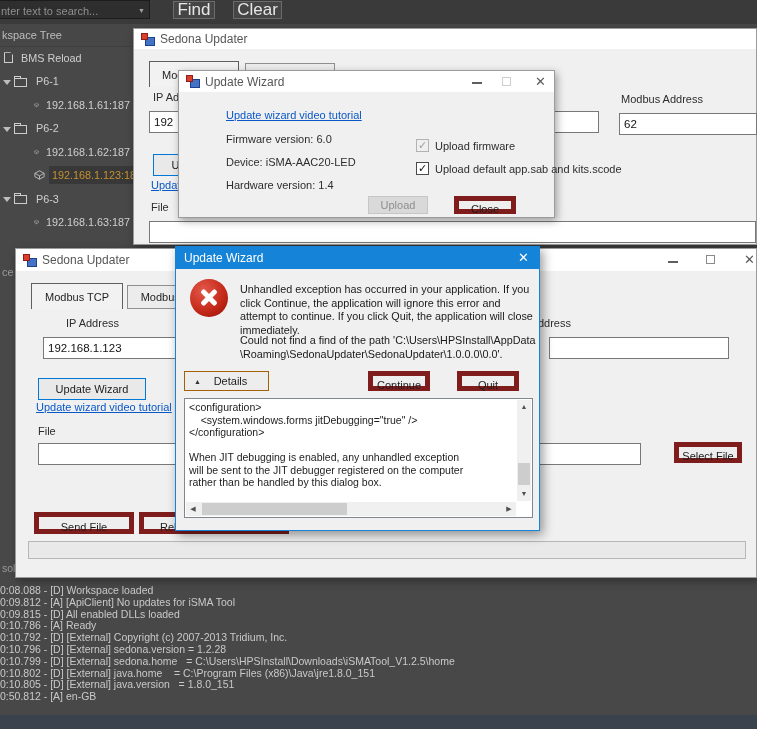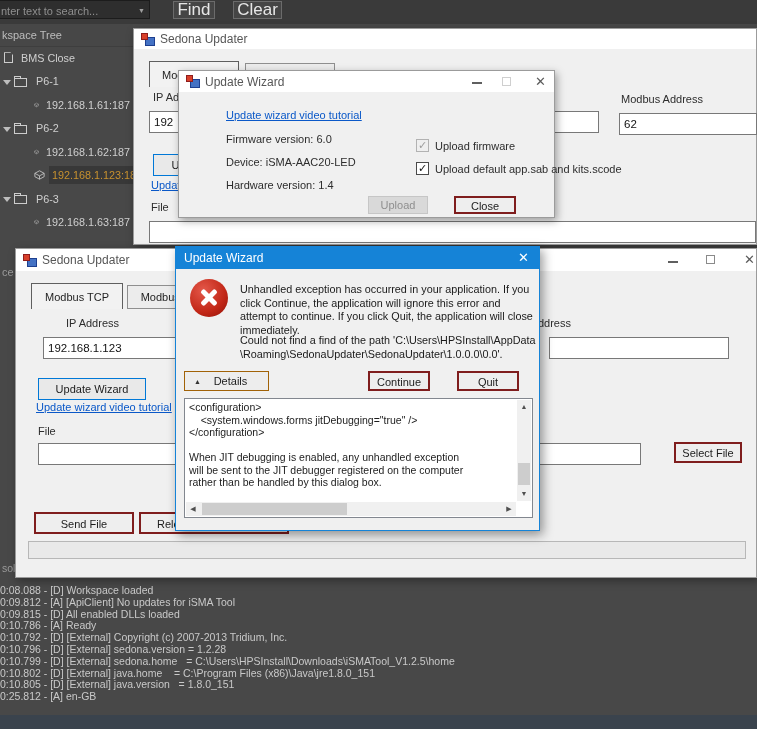--- a/index.html
+++ b/index.html
@@ -46,21 +46,21 @@
   .minbar { position:absolute; width:10px; height:1.5px; background:#5f5f5f; }
   .maxbox { position:absolute; width:9px; height:9px; border:1.5px solid #8a8a8a; }
   .maxbox.dis { border-color:#cfcfcf; }
   .xglyph { font-size:13px; color:#5a5a5a; }
 
   .tab { position:absolute; background:#ececec; border:1px solid #8f8f8f; color:#1f1f1f; font-size:11px; text-align:center; }
   .tab.sel { background:#f2f2f2; border:1px solid #5f5f5f; border-bottom:none; z-index:2; }
 
   .lbl { position:absolute; color:#2d2d2d; font-size:11px; }
   .tbox { position:absolute; background:#fff; border:1px solid #787878; height:22px; font-family:"Liberation Sans",sans-serif; font-size:11.5px; color:#111; padding:2px 4px; outline:none; }
-  .btn { position:absolute; background:#eeeeee; border:2px solid #7f1d1d; color:#1c1c1c; font-size:11px; font-family:"Liberation Sans",sans-serif; text-align:center; }
+  .btn { position:absolute; background:#eeeeee; border:5px solid #7f1d1d; color:#1c1c1c; font-size:11px; font-family:"Liberation Sans",sans-serif; text-align:center; }
   .btn.focus { border:1px solid #0078d7; background:#e9e9e9; }
   .btn.disabled { background:#d9d9d9; border:1px solid #c6c6c6; color:#8f8f8f; }
   .link { position:absolute; color:#0a58c8; font-size:11px; text-decoration:underline; white-space:nowrap; }
 
   .cbrow { position:absolute; display:flex; align-items:center; font-size:11px; color:#2d2d2d; white-space:nowrap; }
   .cb { width:13px; height:13px; margin-right:6px; background:#fff; border:1px solid #4a4a4a; font-size:11px; line-height:11px; text-align:center; color:#111; }
   .cb.dis { background:#efefef; border-color:#b2b2b2; color:#9d9d9d; }
 
   .progress { position:absolute; height:18px; background:#e9e9e9; border:1px solid #b7b7b7; }
 
@@ -96,21 +96,21 @@
   </div>
   <div class="dark-btn" id="find-btn">Find</div>
   <div class="dark-btn" id="clear-btn">Clear</div>
 </div>
 
 <div class="side-header">kspace Tree</div>
 
 <div class="tree">
   <div class="tree-row">
     <span class="icon-page"></span>
-    <span class="tree-label">BMS Close</span>
+    <span class="tree-label">BMS Reload</span>
   </div>
   <div class="tree-row">
     <span class="tw-arrow"></span>
     <span class="icon-folder"></span>
     <span class="tree-label">P6-1</span>
   </div>
   <div class="tree-row">
     <span class="ind-dev"></span>
     <svg class="icon-cube" width="13" height="12" viewBox="0 0 13 12">
         <path d="M1 4 L6.5 1 L12 4 L6.5 7 Z M1 4 L1 8 L6.5 11 L6.5 7 M12 4 L12 8 L6.5 11" fill="none" stroke="#c8c8c8" stroke-width="1"></path>
@@ -156,21 +156,21 @@
 <div class="console">
   <div class="line">0:08.088 - [D] Workspace loaded</div>
   <div class="line">0:09.812 - [A] [ApiClient] No updates for iSMA Tool</div>
   <div class="line">0:09.815 - [D] All enabled DLLs loaded</div>
   <div class="line">0:10.786 - [A] Ready</div>
   <div class="line">0:10.792 - [D] [External] Copyright (c) 2007-2013 Tridium, Inc.</div>
   <div class="line">0:10.796 - [D] [External] sedona.version = 1.2.28</div>
   <div class="line">0:10.799 - [D] [External] sedona.home   = C:\Users\HPSInstall\Downloads\iSMATool_V1.2.5\home</div>
   <div class="line">0:10.802 - [D] [External] java.home    = C:\Program Files (x86)\Java\jre1.8.0_151</div>
   <div class="line">0:10.805 - [D] [External] java.version   = 1.8.0_151</div>
-  <div class="line">0:25.812 - [A] en-GB</div>
+  <div class="line">0:50.812 - [A] en-GB</div>
 </div>
 <div class="bottombar"></div>
 
 <div class="win" id="win1" style="left:133px; top:28px; width:624px; height:217px; z-index:10;">
   <div class="titlebar" style="height:20px;">
     <span class="app-ico">
         <i class="b"></i>
         <i class="r"></i>
       </span>
     <span class="t">Sedona Updater</span>

